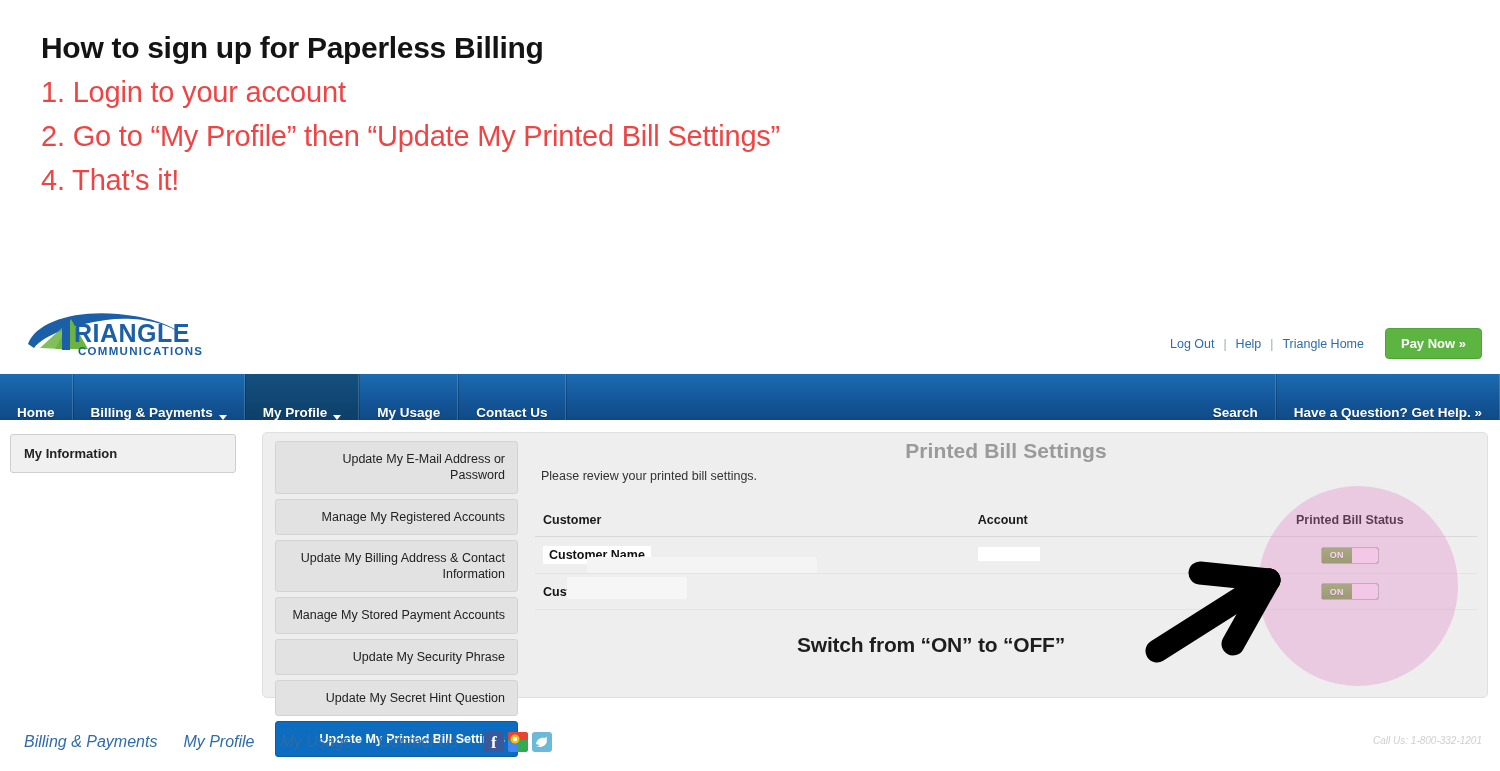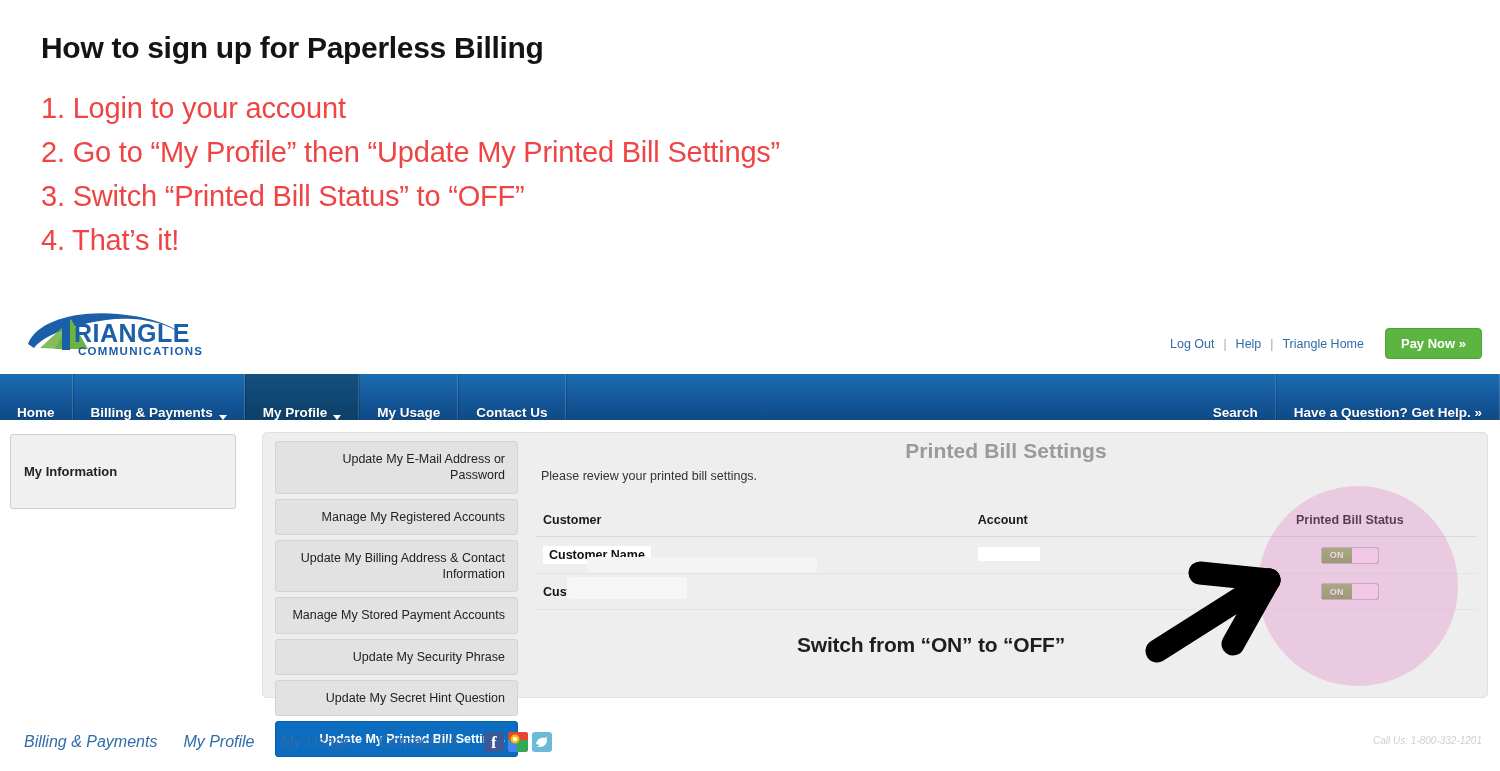--- a/index.html
+++ b/index.html
@@ -8,21 +8,21 @@
     background: #ffffff;
     font-family: "Liberation Sans", sans-serif;
     overflow: hidden;
   }
   .page { position: relative; width: 1500px; height: 771px; background:#fff; }
 
   
   .instructions { position: absolute; left: 41px; top: 30px; width: 1100px; color:#1b1b1b; }
   .instr-title {
     font-size: 30px; font-weight: bold; letter-spacing: -0.3px;
-    line-height: 1.2; color:#141414; margin-bottom: 20px;
+    line-height: 1.2; color:#141414; margin-bottom: 4px;
   }
   .instr-line {
     font-size: 29px; font-weight: 400; line-height: 1.52;
     color:#ef4444; letter-spacing: -0.2px;
   }
 
   
   .site { position:absolute; left:0; top:300px; width:1500px; }
   .header-bar { position:relative; height:74px; background:#ffffff; }
 
@@ -63,21 +63,21 @@
            border-right:4px solid transparent; border-top:5px solid #fff; }
   .nav-spacer { flex:1; border-left:1px solid rgba(0,0,0,0.18); }
   .nav-right { display:flex; align-items:stretch; margin-left:auto; }
 
   
   .site-body { position:relative; height:295px; background:#ffffff; padding-top:12px; }
 
   .leftcol { position:absolute; left:10px; top:14px; width:226px; }
   .infobox {
     background:#f0f0f0; border:1px solid #cfcfcf; border-radius:3px;
-    padding:29px 13px; font-size:13px; font-weight:bold; color:#222;
+    padding:11px 13px; font-size:13px; font-weight:bold; color:#222;
   }
 
   .content-panel {
     position:absolute; left:262px; top:12px; width:1226px; height:266px;
     background:#eeeeee; border:1px solid #e0e0e0; border-radius:5px;
   }
 
   .menu-col { position:absolute; left:12px; top:8px; width:243px; }
   .menu-btn {
     display:block; width:100%; background:#e2e2e2; color:#222;
@@ -149,21 +149,20 @@
 </style>
 </head>
 <body>
 
 <div class="page">
 
   <div class="instructions">
     <div class="instr-title">How to sign up for Paperless Billing</div>
     <div class="instr-line">1. Login to your account</div>
     <div class="instr-line">2. Go to “My Profile” then “Update My Printed Bill Settings”</div>
-    <div class="instr-line">3. Switch “Printed Bill Status” to “OFF”</div>
     <div class="instr-line">4. That’s it!</div>
   </div>
 
   <div class="site">
 
     <div class="header-bar">
       <div class="logo">
         <svg width="190" height="56" viewBox="0 0 190 56">
           <path d="M6 36 C14 14 52 2 96 6 C130 9 152 18 160 27 C146 14 112 8 84 12 C50 17 22 27 12 40 Z" fill="#1a5fa8"></path>
           <path d="M33 41 L49 11 L66 41 Z" fill="#6cb33f"></path>

